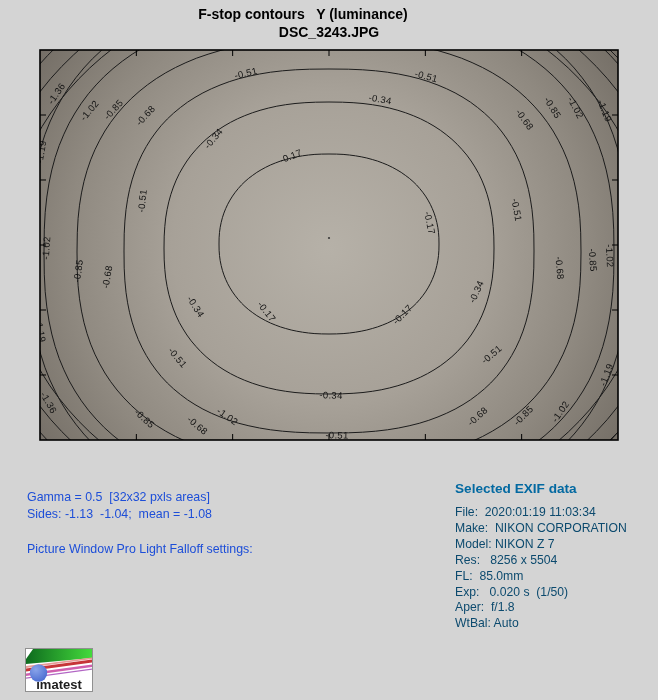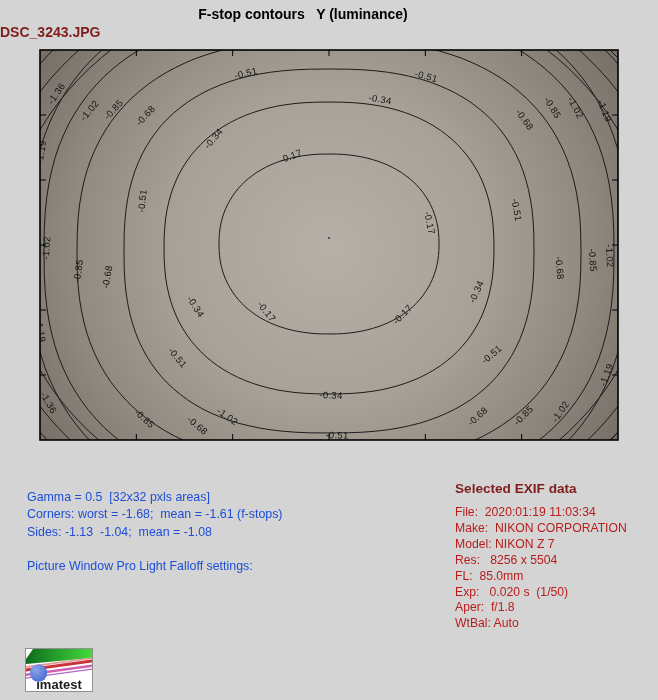--- a/index.html
+++ b/index.html
@@ -10,38 +10,38 @@
     font-family:"Liberation Sans",sans-serif;
     overflow:hidden;
   }
   .chart-title{
     position:absolute;top:6px;left:0;width:606px;
     text-align:center;font-size:14px;font-weight:bold;color:#000;
     white-space:pre;
   }
   .chart-subtitle{
     position:absolute;top:24px;left:0;width:658px;
-    font-size:14px;font-weight:bold;color:#7f1d1d;
+    text-align:center;font-size:14px;font-weight:bold;color:#000000;
     white-space:pre;
   }
   #plot-svg{position:absolute;left:0;top:0;}
   .analysis-block{
     position:absolute;left:27px;top:489px;
     font-size:12.4px;color:#1d4ed8;
   }
   .tline{white-space:pre;line-height:17.3px;min-height:17.3px;}
   .exif-block{
     position:absolute;left:455px;top:481px;
   }
   .exif-heading{
-    font-size:13.6px;font-weight:bold;color:#7f1d1d;white-space:pre;
+    font-size:13.6px;font-weight:bold;color:#0369a1;white-space:pre;
     margin-bottom:9px;
   }
   .exif-row{
-    font-size:12.2px;color:#b91c1c;white-space:pre;line-height:15.9px;
+    font-size:12.2px;color:#0c4a6e;white-space:pre;line-height:15.9px;
   }
   .logo{position:absolute;left:25px;top:648px;width:68px;height:44px;}
 </style>
 </head>
 <body>
 
 <div class="chart-title">F-stop contours   Y (luminance)</div>
 <div class="chart-subtitle">DSC_3243.JPG</div>
 
 <svg id="plot-svg" width="658" height="470">
@@ -129,21 +129,20 @@
     <line x1="618" y1="310.013" x2="612" y2="310.013" stroke="#000" stroke-width="1"></line>
     <line x1="521.6474000000001" y1="50" x2="521.6474000000001" y2="56" stroke="#000" stroke-width="1"></line>
     <line x1="521.6474000000001" y1="440" x2="521.6474000000001" y2="434" stroke="#000" stroke-width="1"></line>
     <line x1="40" y1="374.987" x2="46" y2="374.987" stroke="#000" stroke-width="1"></line>
     <line x1="618" y1="374.987" x2="612" y2="374.987" stroke="#000" stroke-width="1"></line>
     <rect x="40" y="50" width="578" height="390" fill="none" stroke="#000000" stroke-width="1.6"></rect>
   </svg>
 
 <div class="analysis-block">
   <div class="tline">Gamma = 0.5  [32x32 pxls areas]</div>
-  <div class="tline">Corners: worst = -1.68;  mean = -1.61 (f-stops)</div>
   <div class="tline">Sides: -1.13  -1.04;  mean = -1.08</div>
   <div class="tline"></div>
   <div class="tline">Picture Window Pro Light Falloff settings:</div>
 </div>
 
 <div class="exif-block">
   <div class="exif-heading">Selected EXIF data</div>
   <div class="exif-row">File:  2020:01:19 11:03:34</div>
   <div class="exif-row">Make:  NIKON CORPORATION</div>
   <div class="exif-row">Model: NIKON Z 7</div>

